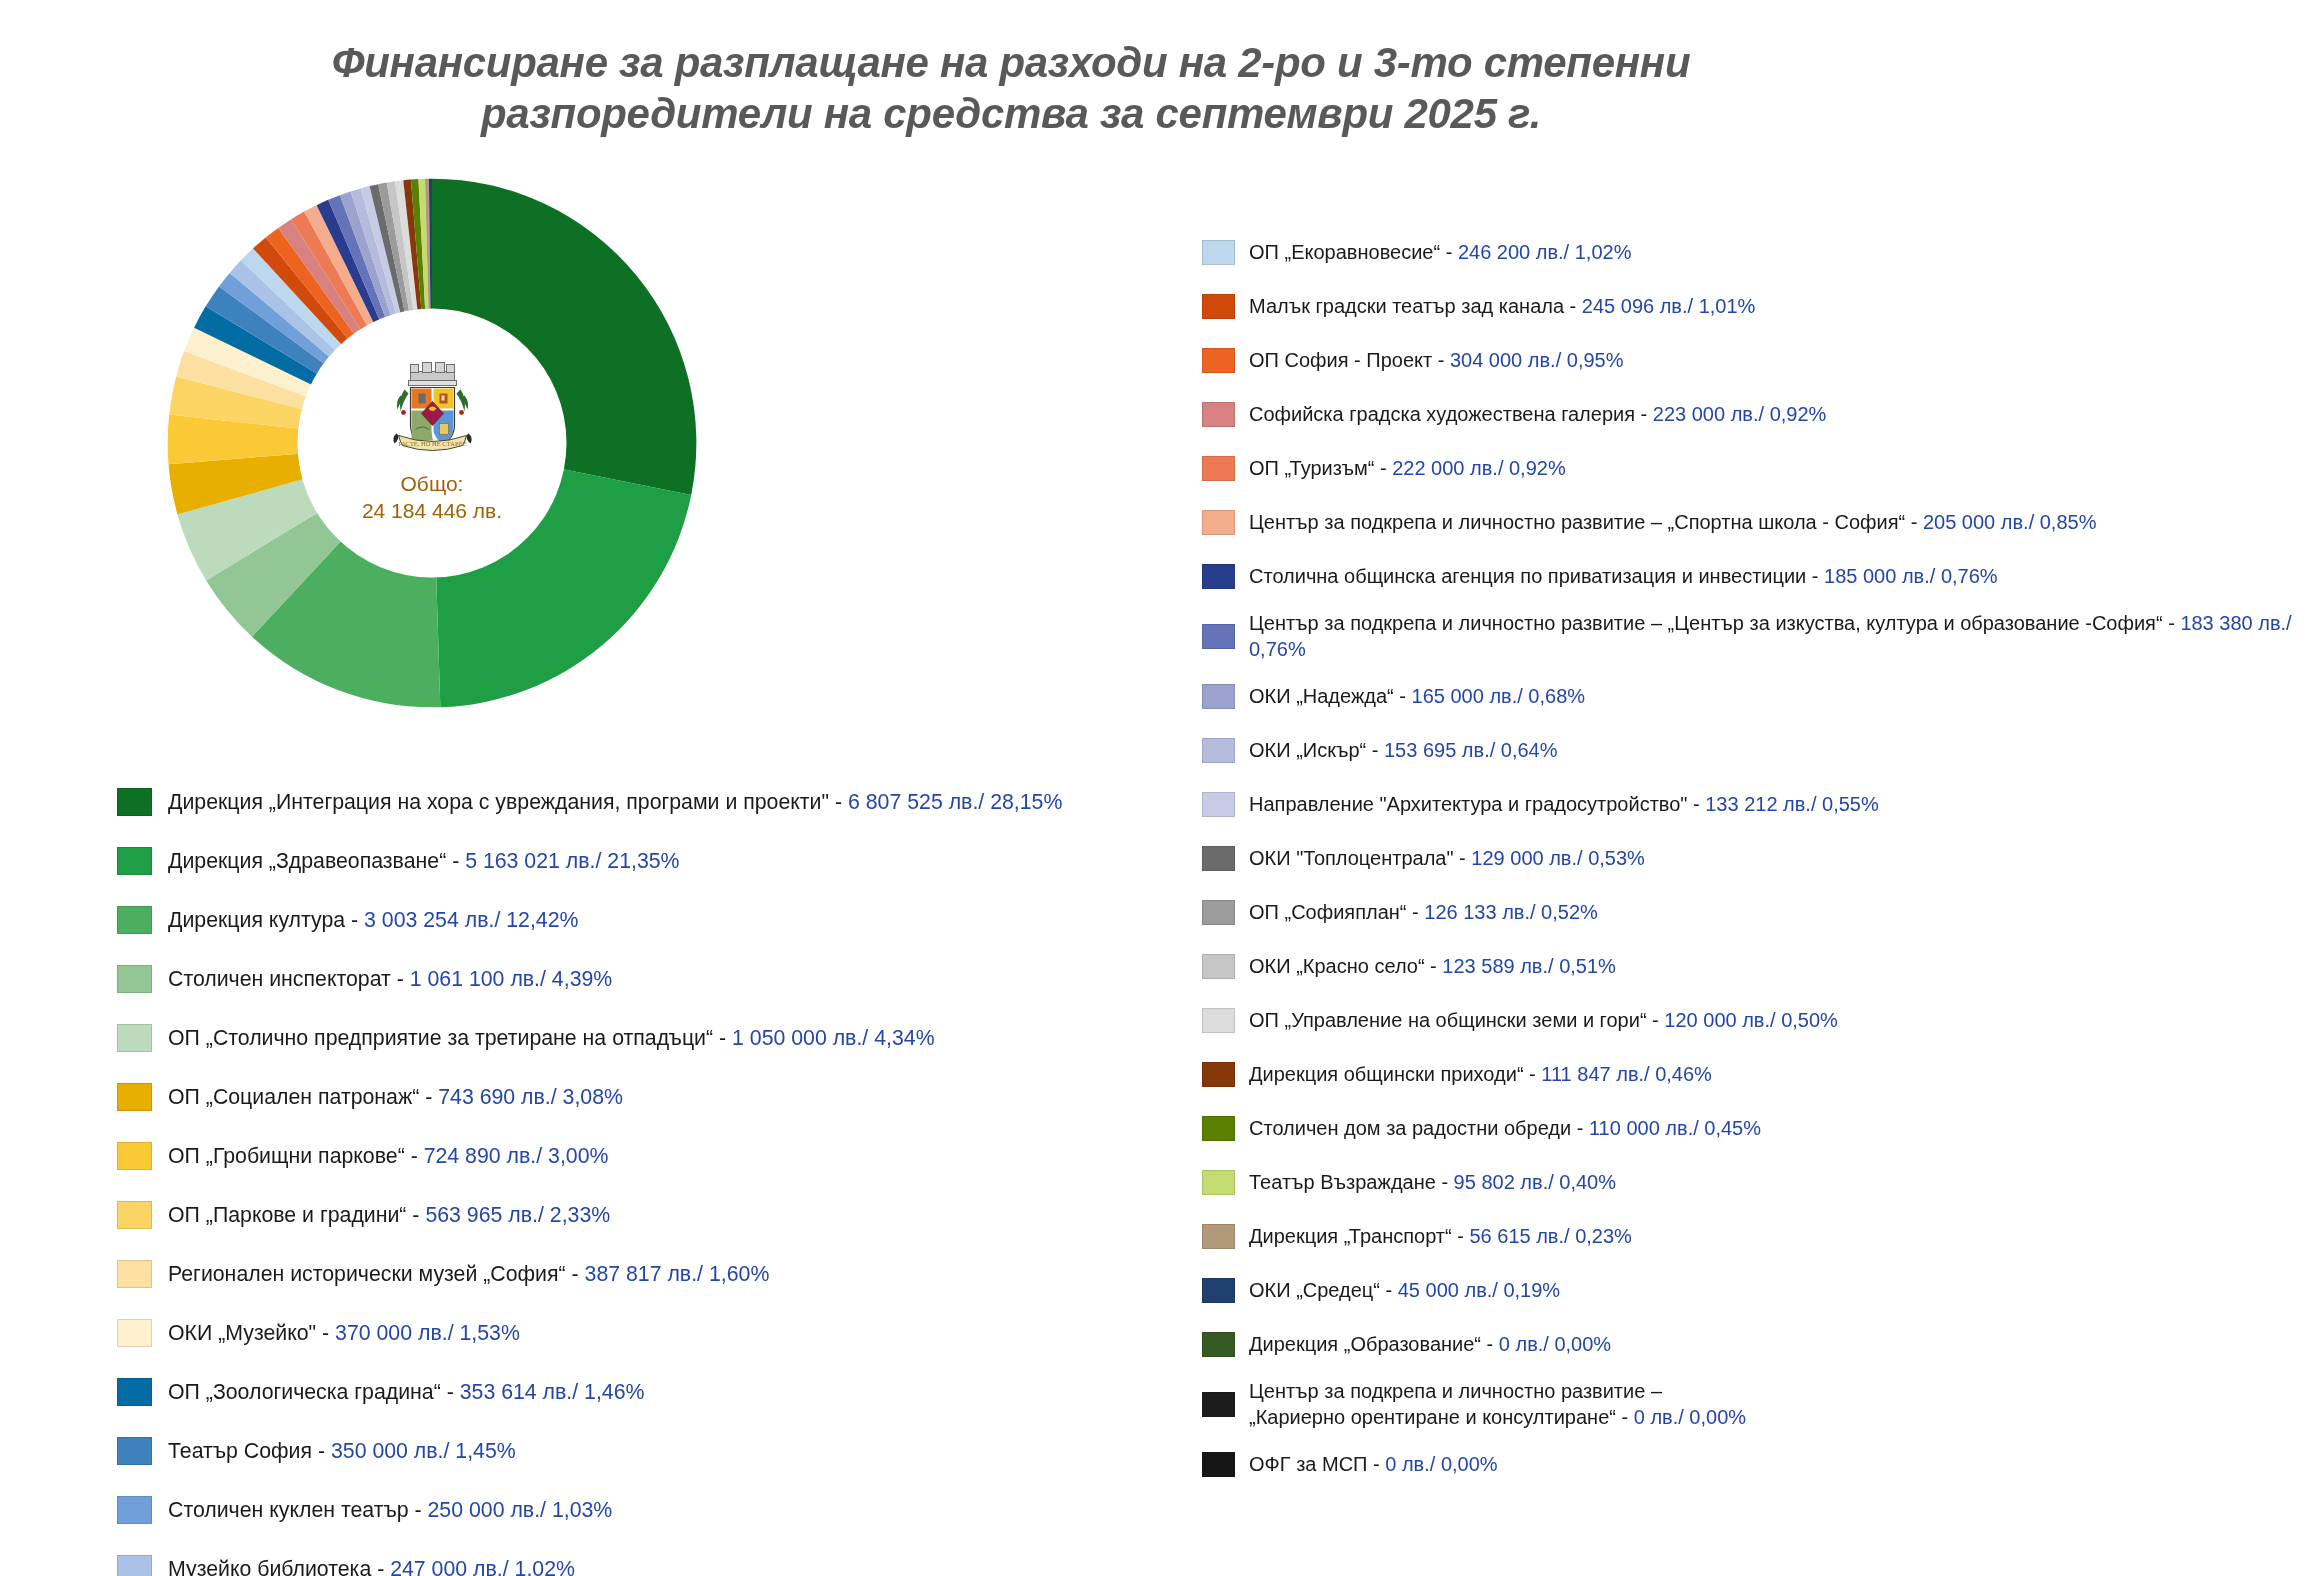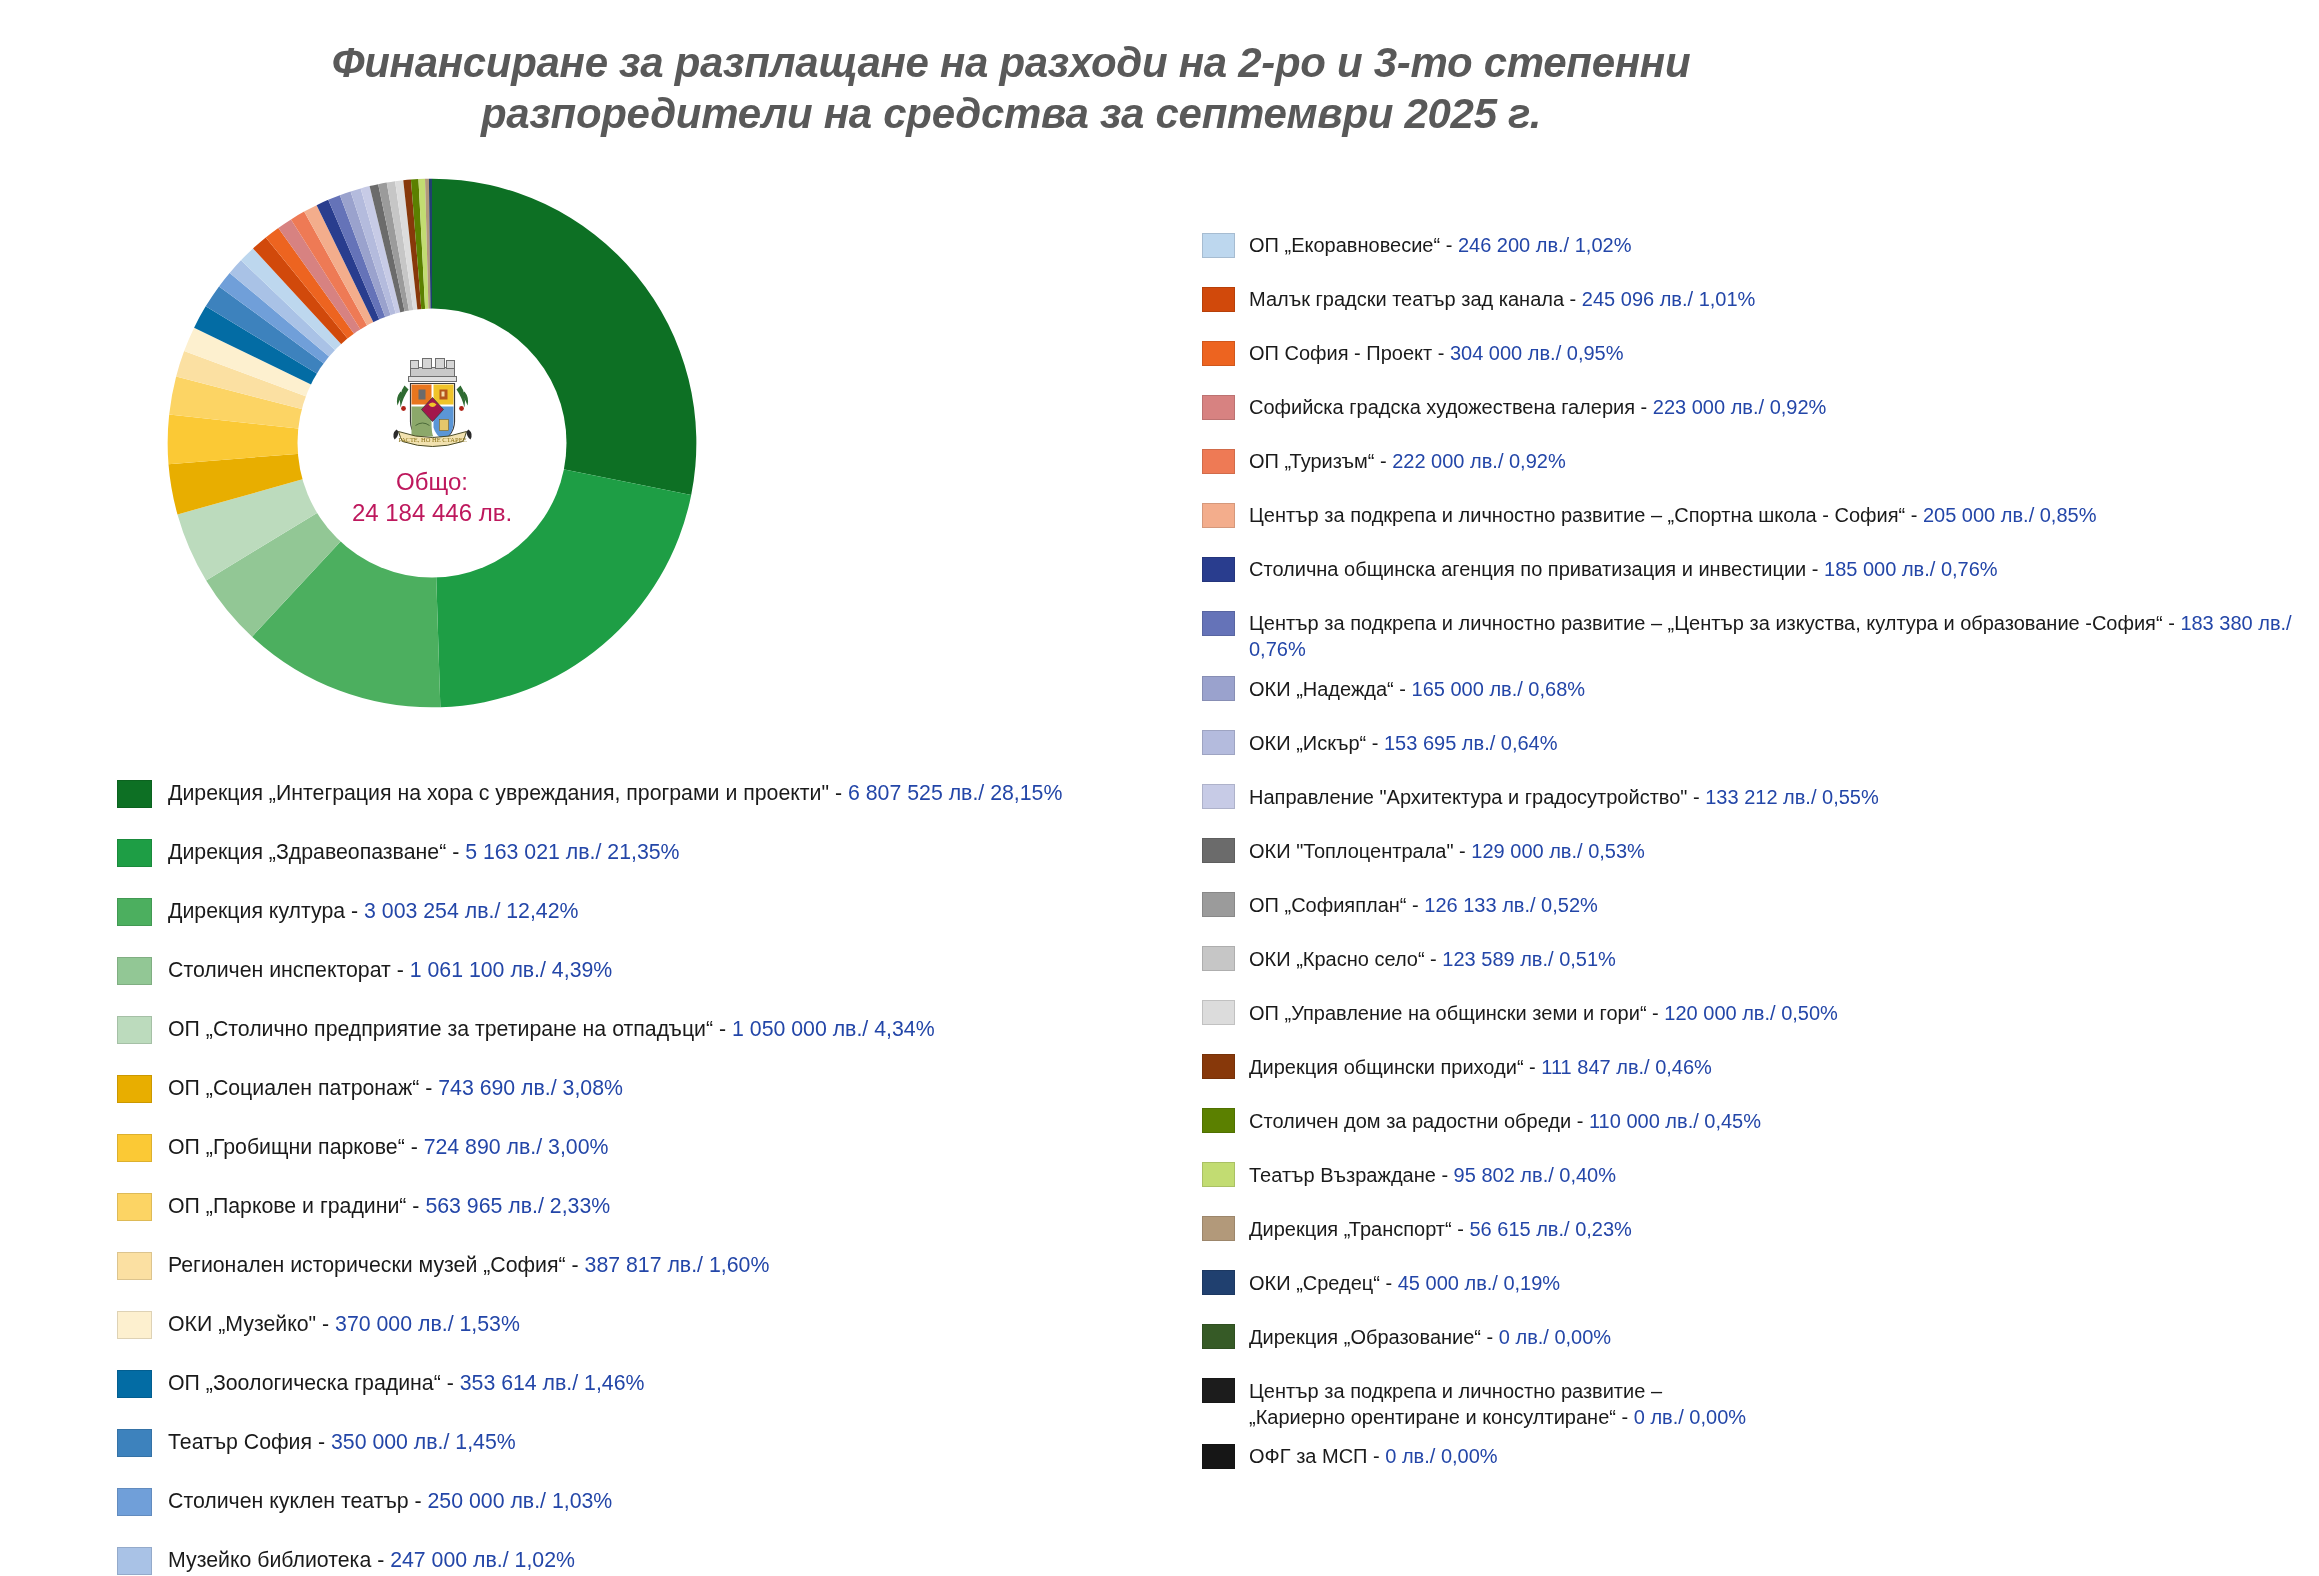--- a/index.html
+++ b/index.html
@@ -54,36 +54,36 @@
     border-radius: 50%;
     background: #ffffff;
     display: flex;
     flex-direction: column;
     align-items: center;
     justify-content: center;
     text-align: center;
   }
   #coat-of-arms { width: 100px; height: 104px; display: block; margin-bottom: 3.7px; }
   .center-line {
-    font-size: 24px;
-    color: #be185d;
+    font-size: 21px;
+    color: #a16207;
     line-height: 1.3;
     white-space: nowrap;
   }
 
   
   .legend-col {
     position: absolute;
   }
   #legend-left  { left: 117px;  top: 777px;  width: 1039px; }
   #legend-right { left: 1202px; top: 230px;  width: 1095px; }
 
   .legend-item {
     display: flex;
-    align-items: flex-start;
+    align-items: center;
     margin-bottom: 11px;
   }
   #legend-left .legend-item  { min-height: 48px; }
   #legend-right .legend-item { min-height: 43px; }
 
   .swatch {
     flex: 0 0 auto;
     width: 35px;
     height: 28px;
     margin-right: 16px;

